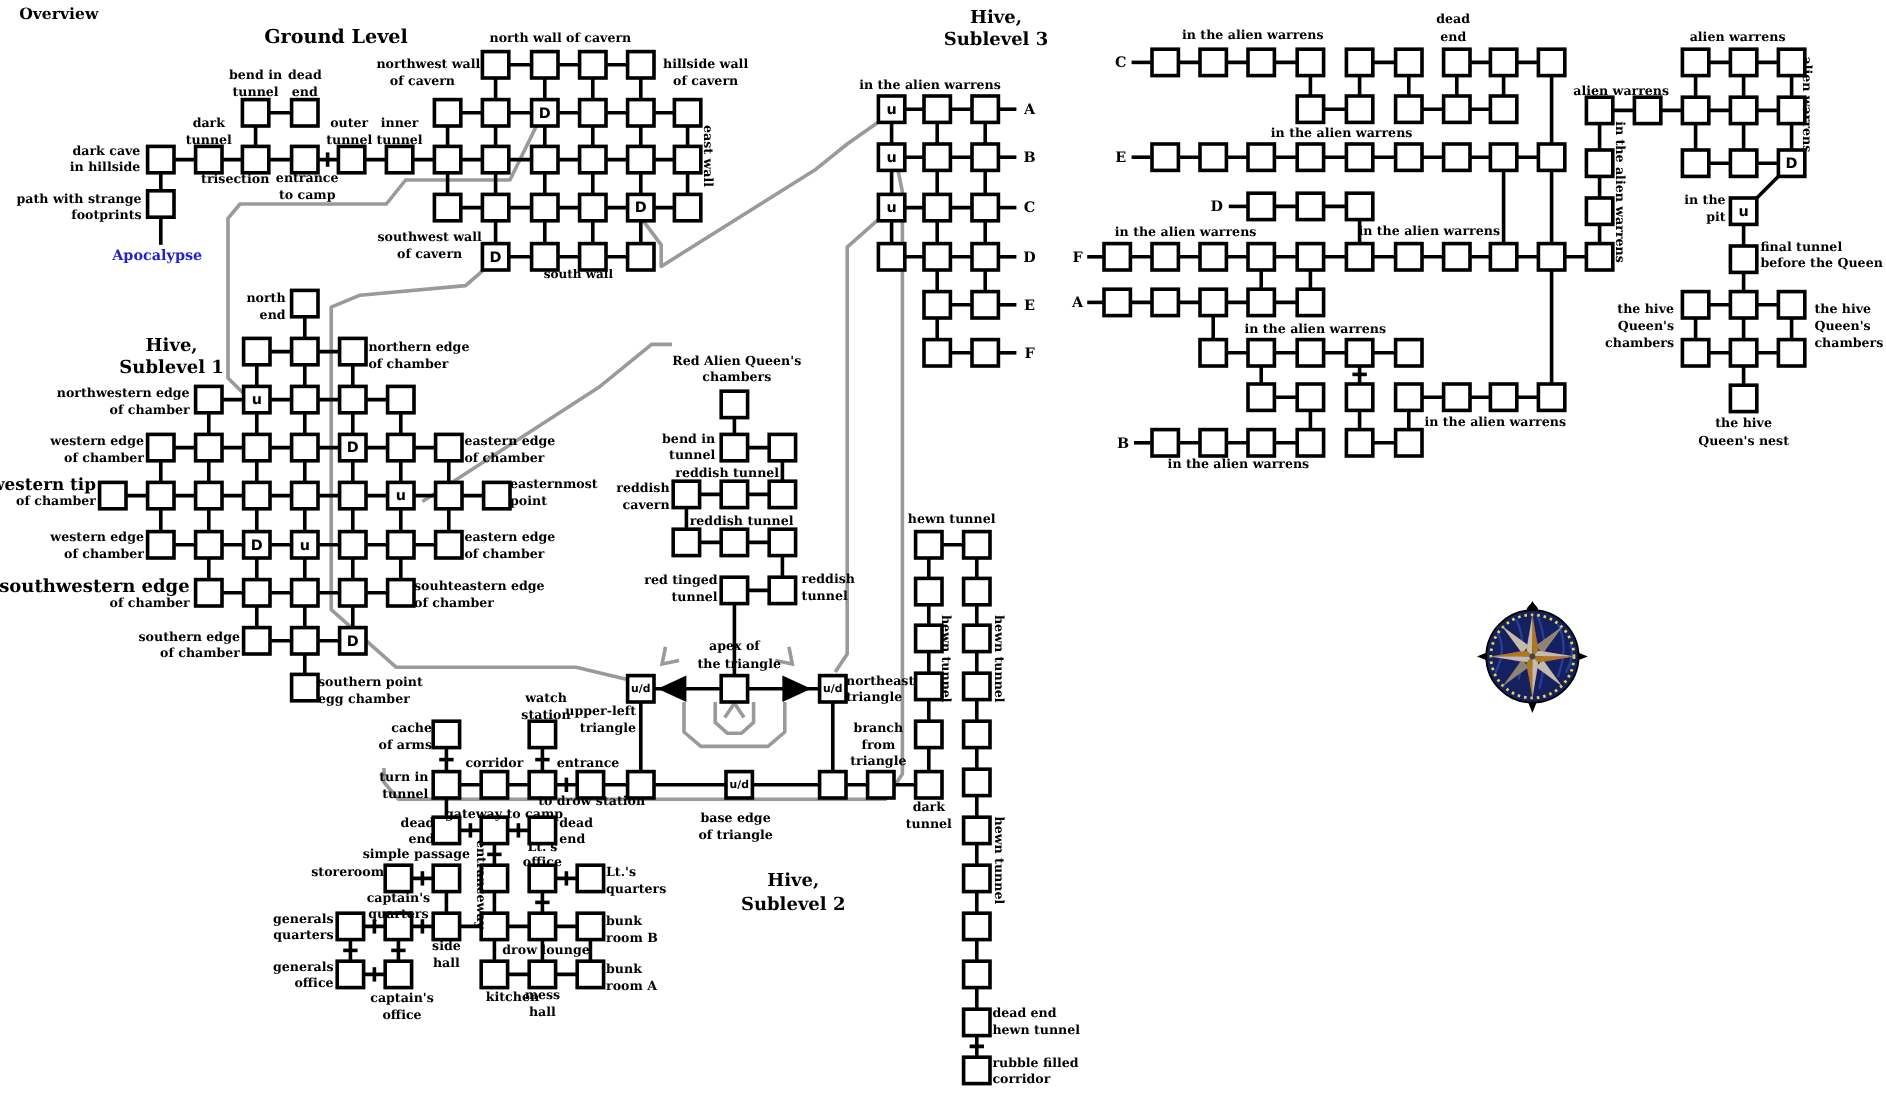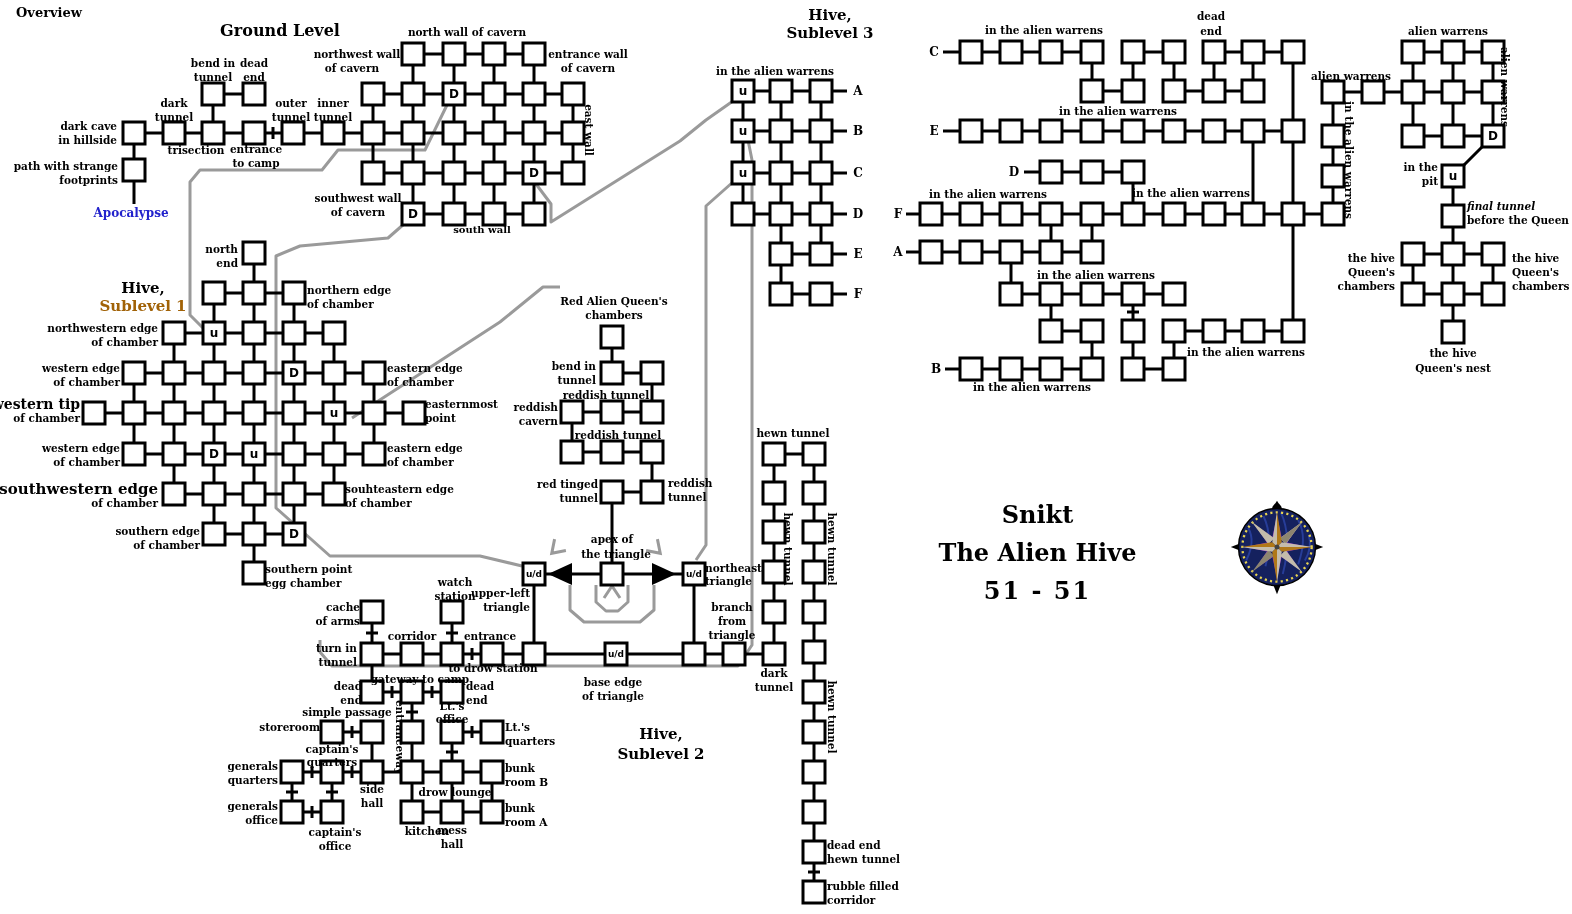--- a/index.html
+++ b/index.html
@@ -605,21 +605,21 @@
       <rect x="1482" y="283" width="22" height="22" fill="#ffffff" stroke="#000000" stroke-width="3"></rect>
       <rect x="1442" y="321" width="22" height="22" fill="#ffffff" stroke="#000000" stroke-width="3"></rect>
       <polygon points="548,574 572,563 572,585" fill="#000"></polygon>
       <polygon points="676,574 652,563 652,585" fill="#000"></polygon>
     </svg>
   <div id="labels-layer">
       <div class="map-label" style="font-size: 16px; color: rgb(0, 0, 0); left: 280px; top: 31px; transform: translate(-50%, -50%);">Ground Level</div>
       <div class="map-label" style="font-size: 10.5px; color: rgb(0, 0, 0); left: 467px; top: 32px; transform: translate(-50%, -50%);">north wall of cavern</div>
       <div class="map-label" style="font-size: 10.5px; color: rgb(0, 0, 0); left: 357px; top: 54px; transform: translate(-50%, -50%);">northwest wall</div>
       <div class="map-label" style="font-size: 10.5px; color: rgb(0, 0, 0); left: 352px; top: 68px; transform: translate(-50%, -50%);">of cavern</div>
-      <div class="map-label" style="font-size: 10.5px; color: rgb(0, 0, 0); left: 588px; top: 54px; transform: translate(-50%, -50%);">entrance wall</div>
+      <div class="map-label" style="font-size: 10.5px; color: rgb(0, 0, 0); left: 588px; top: 54px; transform: translate(-50%, -50%);">hillside wall</div>
       <div class="map-label" style="font-size: 10.5px; color: rgb(0, 0, 0); left: 588px; top: 68px; transform: translate(-50%, -50%);">of cavern</div>
       <div class="map-label" style="font-size: 10.5px; color: rgb(0, 0, 0); left: 213px; top: 63px; transform: translate(-50%, -50%);">bend in</div>
       <div class="map-label" style="font-size: 10.5px; color: rgb(0, 0, 0); left: 213px; top: 77px; transform: translate(-50%, -50%);">tunnel</div>
       <div class="map-label" style="font-size: 10.5px; color: rgb(0, 0, 0); left: 254px; top: 63px; transform: translate(-50%, -50%);">dead</div>
       <div class="map-label" style="font-size: 10.5px; color: rgb(0, 0, 0); left: 254px; top: 77px; transform: translate(-50%, -50%);">end</div>
       <div class="map-label" style="font-size: 10.5px; color: rgb(0, 0, 0); left: 174px; top: 103px; transform: translate(-50%, -50%);">dark</div>
       <div class="map-label" style="font-size: 10.5px; color: rgb(0, 0, 0); left: 174px; top: 117px; transform: translate(-50%, -50%);">tunnel</div>
       <div class="map-label" style="font-size: 10.5px; color: rgb(0, 0, 0); left: 291px; top: 103px; transform: translate(-50%, -50%);">outer</div>
       <div class="map-label" style="font-size: 10.5px; color: rgb(0, 0, 0); left: 291px; top: 117px; transform: translate(-50%, -50%);">tunnel</div>
       <div class="map-label" style="font-size: 10.5px; color: rgb(0, 0, 0); left: 333px; top: 103px; transform: translate(-50%, -50%);">inner</div>
@@ -630,21 +630,21 @@
       <div class="map-label" style="font-size: 10.5px; color: rgb(0, 0, 0); left: 256px; top: 149px; transform: translate(-50%, -50%);">entrance</div>
       <div class="map-label" style="font-size: 10.5px; color: rgb(0, 0, 0); left: 256px; top: 163px; transform: translate(-50%, -50%);">to camp</div>
       <div class="map-label" style="font-size: 10.5px; color: rgb(0, 0, 0); left: 118px; top: 166px; transform: translate(-100%, -50%);">path with strange</div>
       <div class="map-label" style="font-size: 10.5px; color: rgb(0, 0, 0); left: 118px; top: 180px; transform: translate(-100%, -50%);">footprints</div>
       <div class="map-label" style="font-size: 12px; color: rgb(34, 34, 204); left: 131px; top: 213px; transform: translate(-50%, -50%);">Apocalypse</div>
       <div class="map-label" style="font-size: 10.5px; color: rgb(0, 0, 0); left: 358px; top: 198px; transform: translate(-50%, -50%);">southwest wall</div>
       <div class="map-label" style="font-size: 10.5px; color: rgb(0, 0, 0); left: 358px; top: 212px; transform: translate(-50%, -50%);">of cavern</div>
       <div class="map-label" style="font-size: 10px; color: rgb(0, 0, 0); left: 482px; top: 230px; transform: translate(-50%, -50%);">south wall</div>
       <div class="map-label" style="font-size: 10.5px; color: rgb(0, 0, 0); left: 589px; top: 130px; transform: translate(-50%, -50%) rotate(90deg); transform-origin: center center;">east wall</div>
       <div class="map-label" style="font-size: 15px; color: rgb(0, 0, 0); left: 143px; top: 288px; transform: translate(-50%, -50%);">Hive,</div>
-      <div class="map-label" style="font-size: 15px; color: #a16207; left: 143px; top: 306px; transform: translate(-50%, -50%);">Sublevel 1</div>
+      <div class="map-label" style="font-size: 15px; color: #000000; left: 143px; top: 306px; transform: translate(-50%, -50%);">Sublevel 1</div>
       <div class="map-label" style="font-size: 10.5px; color: rgb(0, 0, 0); left: 238px; top: 249px; transform: translate(-100%, -50%);">north</div>
       <div class="map-label" style="font-size: 10.5px; color: rgb(0, 0, 0); left: 238px; top: 263px; transform: translate(-100%, -50%);">end</div>
       <div class="map-label" style="font-size: 10.5px; color: rgb(0, 0, 0); left: 307px; top: 290px; transform: translate(0px, -50%);">northern edge</div>
       <div class="map-label" style="font-size: 10.5px; color: rgb(0, 0, 0); left: 307px; top: 304px; transform: translate(0px, -50%);">of chamber</div>
       <div class="map-label" style="font-size: 10.5px; color: rgb(0, 0, 0); left: 158px; top: 328px; transform: translate(-100%, -50%);">northwestern edge</div>
       <div class="map-label" style="font-size: 10.5px; color: rgb(0, 0, 0); left: 158px; top: 342px; transform: translate(-100%, -50%);">of chamber</div>
       <div class="map-label" style="font-size: 10.5px; color: rgb(0, 0, 0); left: 120px; top: 368px; transform: translate(-100%, -50%);">western edge</div>
       <div class="map-label" style="font-size: 10.5px; color: rgb(0, 0, 0); left: 120px; top: 382px; transform: translate(-100%, -50%);">of chamber</div>
       <div class="map-label" style="font-size: 14px; color: rgb(0, 0, 0); left: 80px; top: 404px; transform: translate(-100%, -50%);">western tip</div>
       <div class="map-label" style="font-size: 10.5px; color: rgb(0, 0, 0); left: 80px; top: 418px; transform: translate(-100%, -50%);">of chamber</div>
@@ -761,39 +761,34 @@
       <div class="map-label" style="font-size: 10.5px; color: rgb(0, 0, 0); left: 1191px; top: 193px; transform: translate(-50%, -50%);">in the alien warrens</div>
       <div class="map-label" style="font-size: 10.5px; color: rgb(0, 0, 0); left: 1096px; top: 275px; transform: translate(-50%, -50%);">in the alien warrens</div>
       <div class="map-label" style="font-size: 10.5px; color: rgb(0, 0, 0); left: 1246px; top: 352px; transform: translate(-50%, -50%);">in the alien warrens</div>
       <div class="map-label" style="font-size: 10.5px; color: rgb(0, 0, 0); left: 1032px; top: 387px; transform: translate(-50%, -50%);">in the alien warrens</div>
       <div class="map-label" style="font-size: 10.5px; color: rgb(0, 0, 0); left: 1448px; top: 31px; transform: translate(-50%, -50%);">alien warrens</div>
       <div class="map-label" style="font-size: 10.5px; color: rgb(0, 0, 0); left: 1351px; top: 76px; transform: translate(-50%, -50%);">alien warrens</div>
       <div class="map-label" style="font-size: 10.5px; color: rgb(0, 0, 0); left: 1349px; top: 160px; transform: translate(-50%, -50%) rotate(90deg); transform-origin: center center;">in the alien warrens</div>
       <div class="map-label" style="font-size: 10.5px; color: rgb(0, 0, 0); left: 1505px; top: 87px; transform: translate(-50%, -50%) rotate(90deg); transform-origin: center center;">alien warrens</div>
       <div class="map-label" style="font-size: 10.5px; color: rgb(0, 0, 0); left: 1438px; top: 167px; transform: translate(-100%, -50%);">in the</div>
       <div class="map-label" style="font-size: 10.5px; color: rgb(0, 0, 0); left: 1438px; top: 181px; transform: translate(-100%, -50%);">pit</div>
-      <div class="map-label" style="font-size: 10.5px; color: rgb(0, 0, 0); left: 1467px; top: 206px; transform: translate(0px, -50%); font-style: italic;">final tunnel</div>
+      <div class="map-label" style="font-size: 10.5px; color: rgb(0, 0, 0); left: 1467px; top: 206px; transform: translate(0px, -50%);">final tunnel</div>
       <div class="map-label" style="font-size: 10.5px; color: rgb(0, 0, 0); left: 1467px; top: 220px; transform: translate(0px, -50%);">before the Queen</div>
       <div class="map-label" style="font-size: 10.5px; color: rgb(0, 0, 0); left: 1395px; top: 258px; transform: translate(-100%, -50%);">the hive</div>
       <div class="map-label" style="font-size: 10.5px; color: rgb(0, 0, 0); left: 1395px; top: 272px; transform: translate(-100%, -50%);">Queen's</div>
       <div class="map-label" style="font-size: 10.5px; color: rgb(0, 0, 0); left: 1395px; top: 286px; transform: translate(-100%, -50%);">chambers</div>
       <div class="map-label" style="font-size: 10.5px; color: rgb(0, 0, 0); left: 1512px; top: 258px; transform: translate(0px, -50%);">the hive</div>
       <div class="map-label" style="font-size: 10.5px; color: rgb(0, 0, 0); left: 1512px; top: 272px; transform: translate(0px, -50%);">Queen's</div>
       <div class="map-label" style="font-size: 10.5px; color: rgb(0, 0, 0); left: 1512px; top: 286px; transform: translate(0px, -50%);">chambers</div>
       <div class="map-label" style="font-size: 10.5px; color: rgb(0, 0, 0); left: 1453px; top: 353px; transform: translate(-50%, -50%);">the hive</div>
       <div class="map-label" style="font-size: 10.5px; color: rgb(0, 0, 0); left: 1453px; top: 368px; transform: translate(-50%, -50%);">Queen's nest</div>
     </div>
 
   <div id="overview-label" class="map-label">Overview</div>
 
-  <div id="title-block">
-    <div class="t1">Snikt</div>
-    <div class="t2">The Alien Hive</div>
-    <div class="t3">51 - 51</div>
-  </div>
 
   <div id="compass">
     <svg width="98" height="102" viewBox="-49 -53 98 106">
 
       <g fill="#000">
         <polygon points="-48,0 -38,-4 -34,0 -38,4"></polygon>
         <polygon points="48,0 38,-4 34,0 38,4"></polygon>
         <polygon points="0,49 -4,39 0,35 4,39"></polygon>
 
         <path d="M0,-48 C-2,-44 -5,-43 -5,-40 C-5,-37 -2,-36 0,-38 C2,-36 5,-37 5,-40 C5,-43 2,-44 0,-48 Z"></path>

